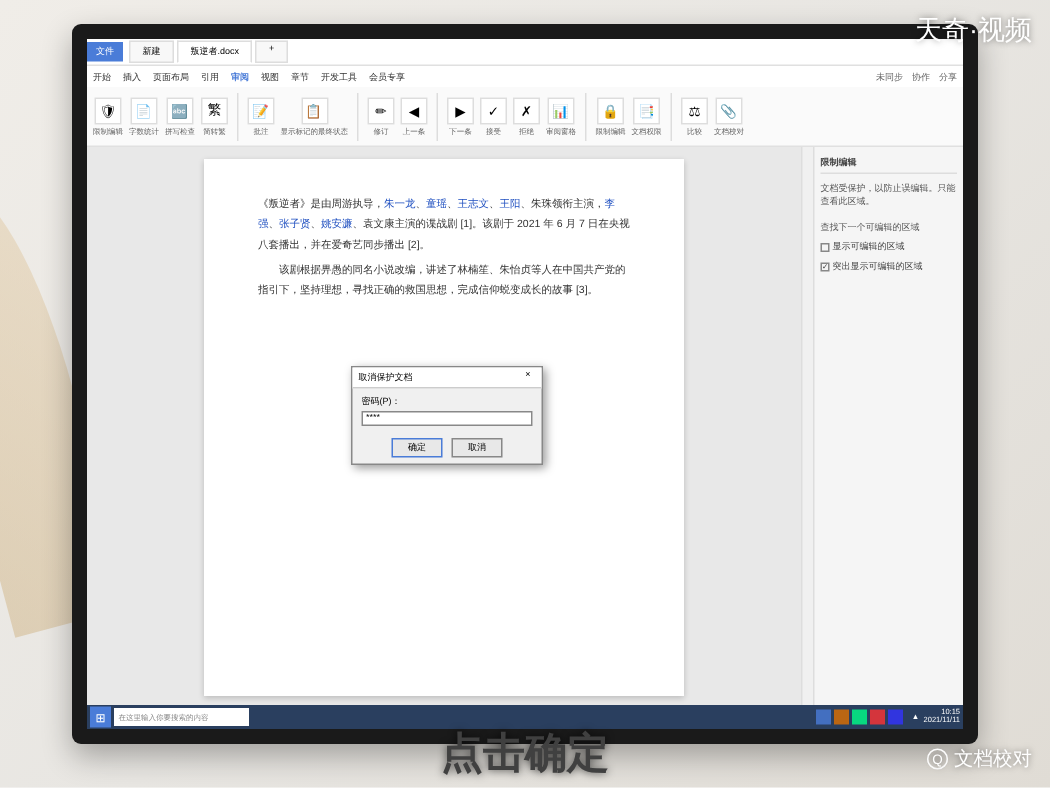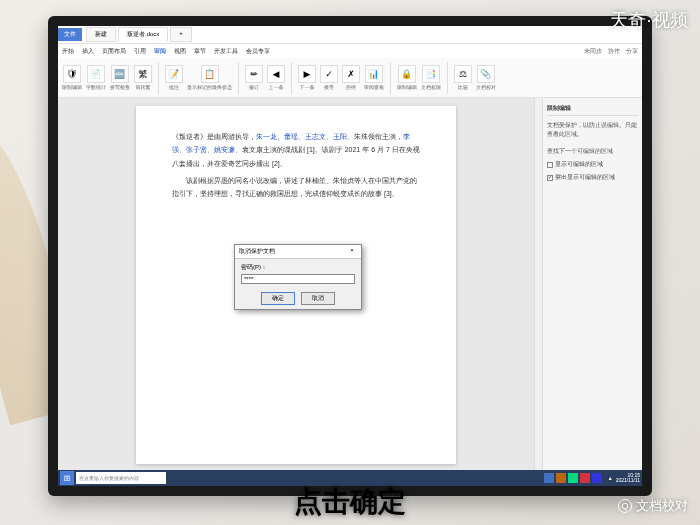--- a/index.html
+++ b/index.html
@@ -45,21 +45,21 @@
 .zoom { margin-left: auto; display: flex; align-items: center; gap: 3px; }
 .taskbar { position: absolute; bottom: 0; left: 0; right: 0; height: 16px; background: #2a3f5f; display: flex; align-items: center; padding: 0 2px; gap: 2px; }
 .start { width: 14px; height: 14px; background: #4a7cd8; color: #fff; display: flex; align-items: center; justify-content: center; font-size: 8px; }
 .search-box { width: 90px; height: 12px; background: #fff; font-size: 5px; color: #888; padding: 0 3px; display: flex; align-items: center; }
 .task-icons { display: flex; gap: 2px; margin-left: auto; }
 .task-icon { width: 10px; height: 10px; opacity: 0.8; }
 .tray { display: flex; align-items: center; gap: 3px; color: #fff; font-size: 5px; margin-left: 4px; }
 .watermark-tr { position: absolute; top: 8px; right: 12px; color: #fff; font-size: 18px; font-weight: 300; z-index: 200; text-shadow: 0 0 4px rgba(0,0,0,0.5); margin-left: 20px; }
 .watermark-br { position: absolute; bottom: 10px; right: 12px; color: #fff; font-size: 13px; z-index: 200; display: flex; align-items: center; gap: 4px; text-shadow: 0 0 4px rgba(0,0,0,0.5); }
 .wm-logo { width: 14px; height: 14px; border: 1.5px solid #fff; border-radius: 50%; display: flex; align-items: center; justify-content: center; font-size: 9px; }
-.subtitle { position: absolute; bottom: 4px; left: 50%; transform: translateX(-50%); color: #000000; font-size: 28px; font-weight: bold; z-index: 200; text-shadow: 0 0 6px rgba(0,0,0,0.7); }
+.subtitle { position: absolute; bottom: 4px; left: 50%; transform: translateX(-50%); color: #404040; font-size: 28px; font-weight: bold; z-index: 200; text-shadow: 0 0 6px rgba(0,0,0,0.7); }
 .vscroll { width: 8px; background: #f0f0f0; border-left: 1px solid #ddd; }
 </style>
 </head>
 <body>
 
 <div class="desk-bg"></div>
 <div class="wheat"></div>
 
 <div class="monitor">
   <div class="bezel">

